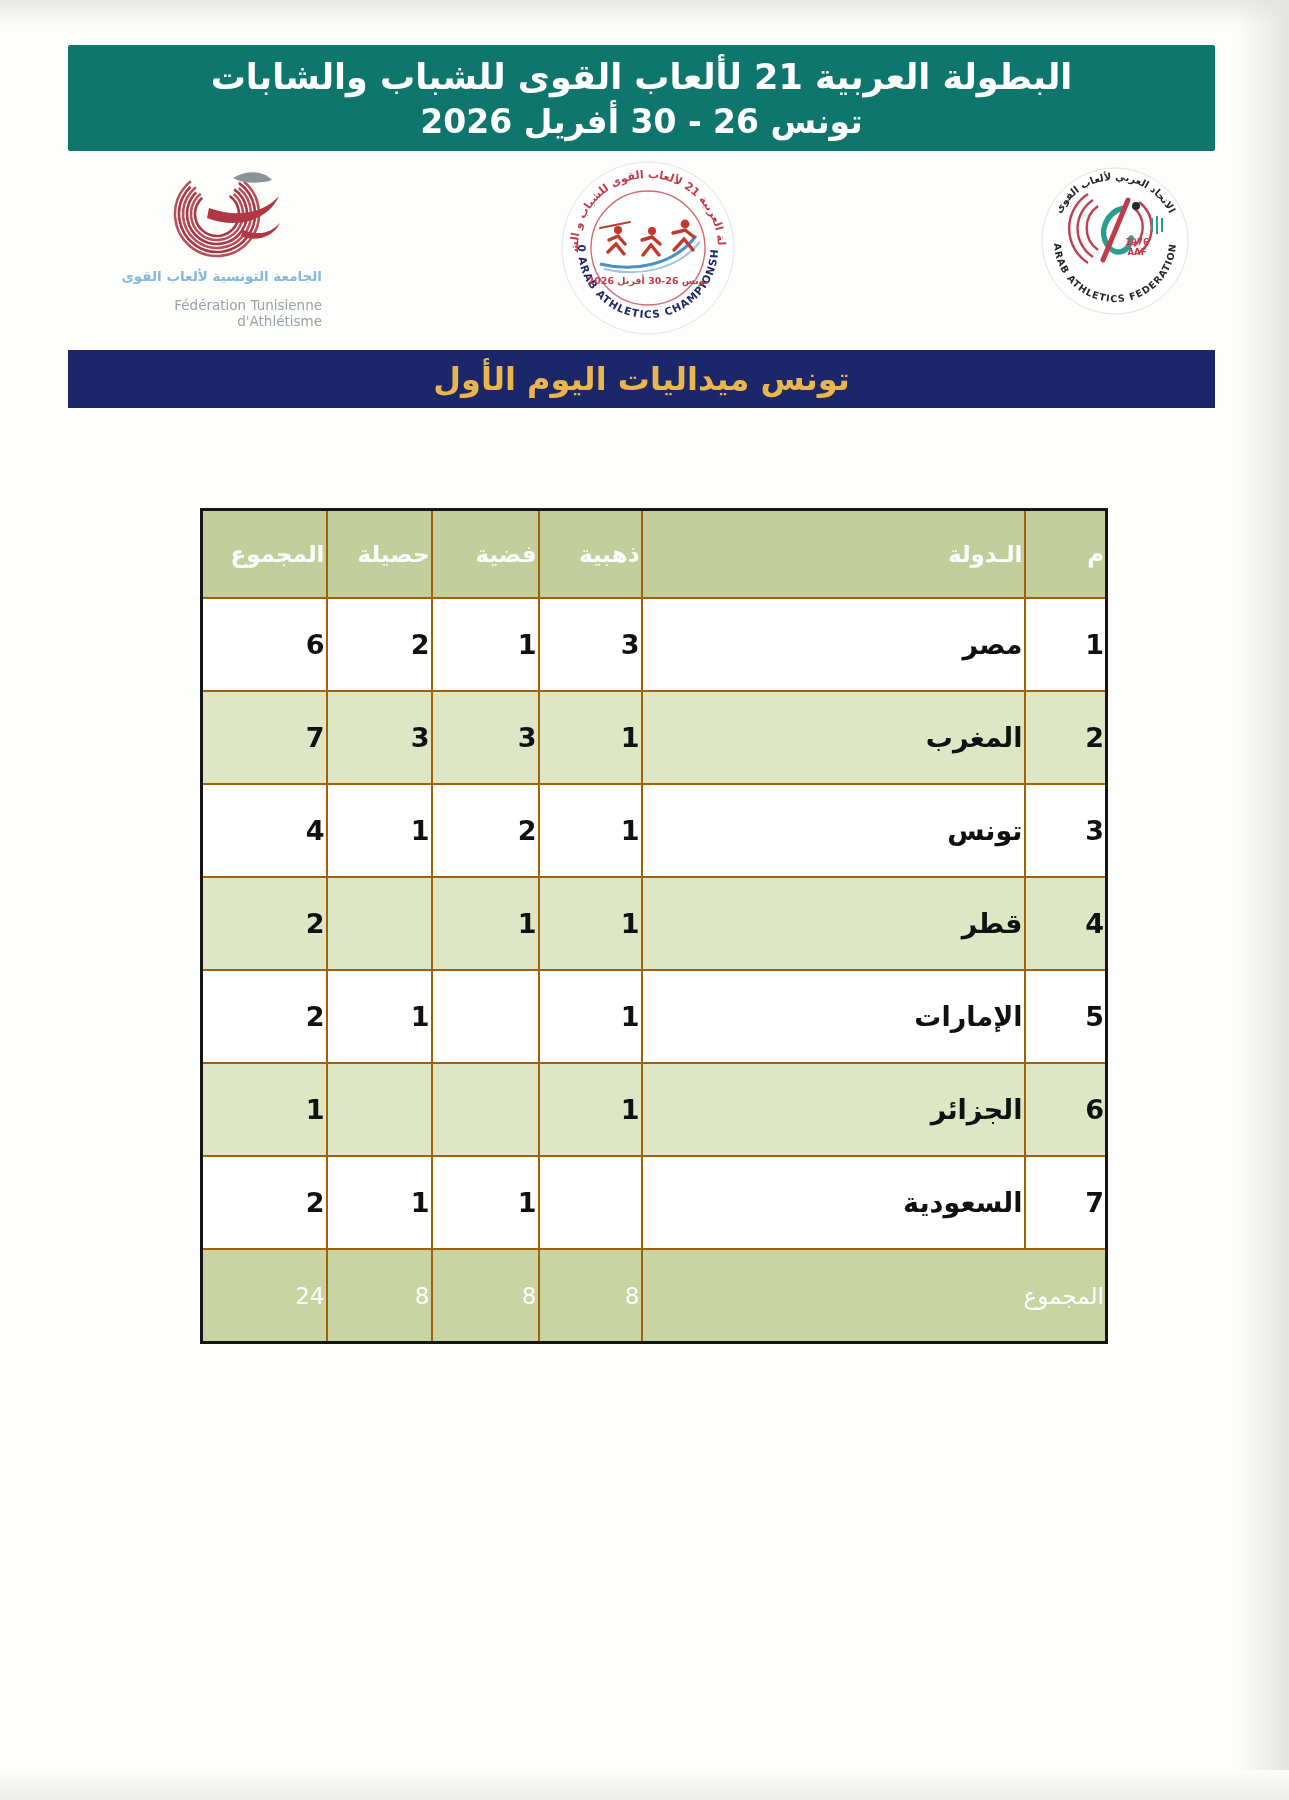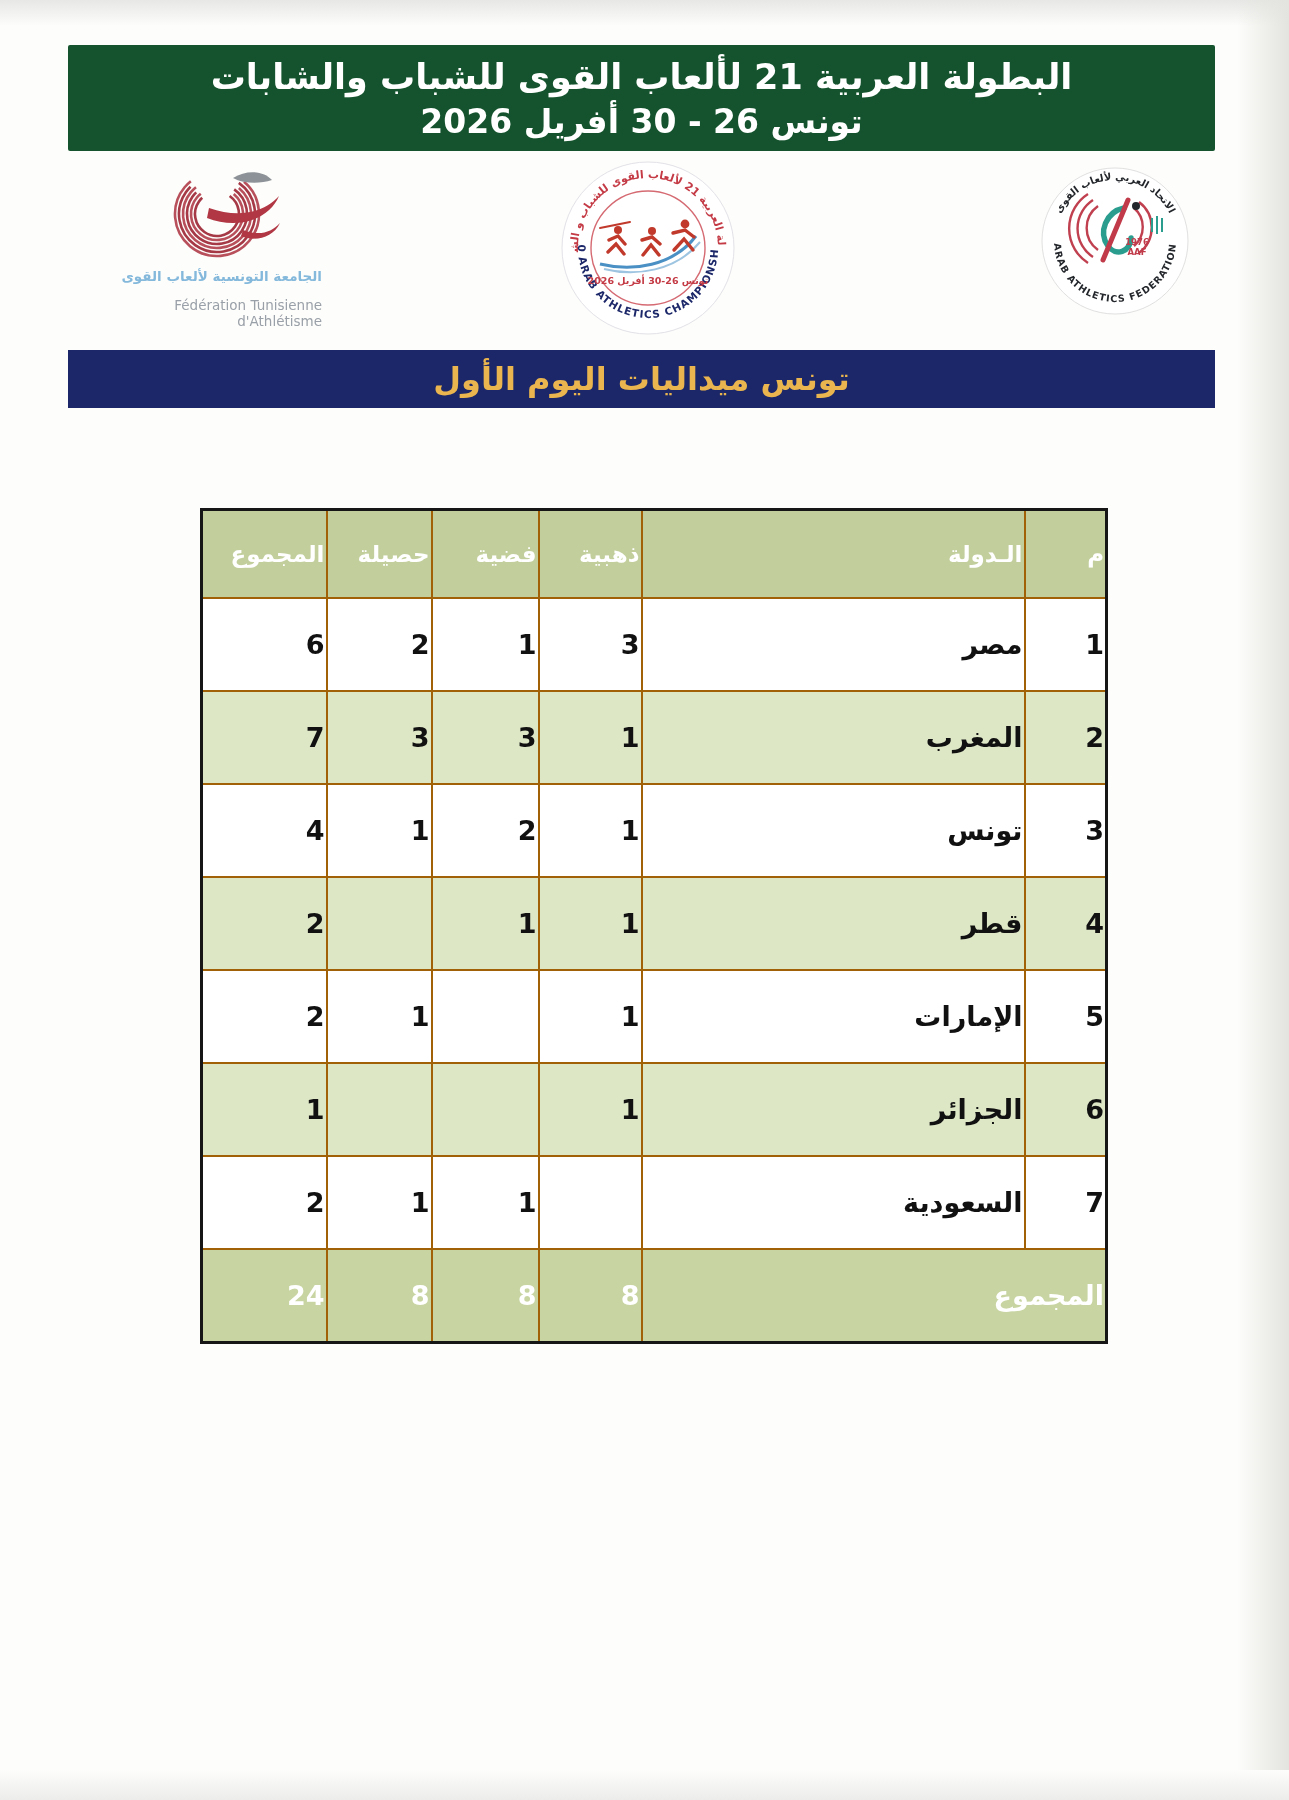--- a/index.html
+++ b/index.html
@@ -41,30 +41,30 @@
     border-collapse:collapse;direction:rtl;table-layout:fixed;
     border:3px solid #161616;
   }
   table.medals td,table.medals th{
     border:2px solid #a16207;text-align:right;vertical-align:middle;
     font-family:"DejaVu Sans", sans-serif;overflow:hidden;
   }
   table.medals th{height:84px;font-size:23px;font-weight:bold;color:#ffffff;}
   table.medals td{height:89px;font-size:27px;font-weight:bold;color:#111111;}
   td.country{font-size:26px;}
-  tr.total-row td{font-size:27px;font-weight:bold;color:#ffffff;}
+  tr.total-row td{font-size:23px;font-weight:normal;color:#ffffff;}
 </style>
 </head>
 <body>
 
 <div class="page-edge-top"></div>
 <div class="page-edge-right"></div>
 <div class="page-edge-bottom"></div>
 
-<div class="top-banner" style="background:#14532d;color:#ffffff;">
+<div class="top-banner" style="background:#0f766e;color:#ffffff;">
   <div class="l1">البطولة العربية 21 لألعاب القوى للشباب والشابات</div>
   <div class="l2">تونس 26 - 30 أفريل 2026</div>
 </div>
 
 <div class="logo-row">
 
   <div class="logo-left">
     <svg width="210" height="108" viewBox="0 0 210 108">
       <g transform="translate(105,54)">
         <circle r="22" fill="none" stroke="#a63946" stroke-width="2.6" stroke-dasharray="108 31" transform="rotate(-55)"></circle>

